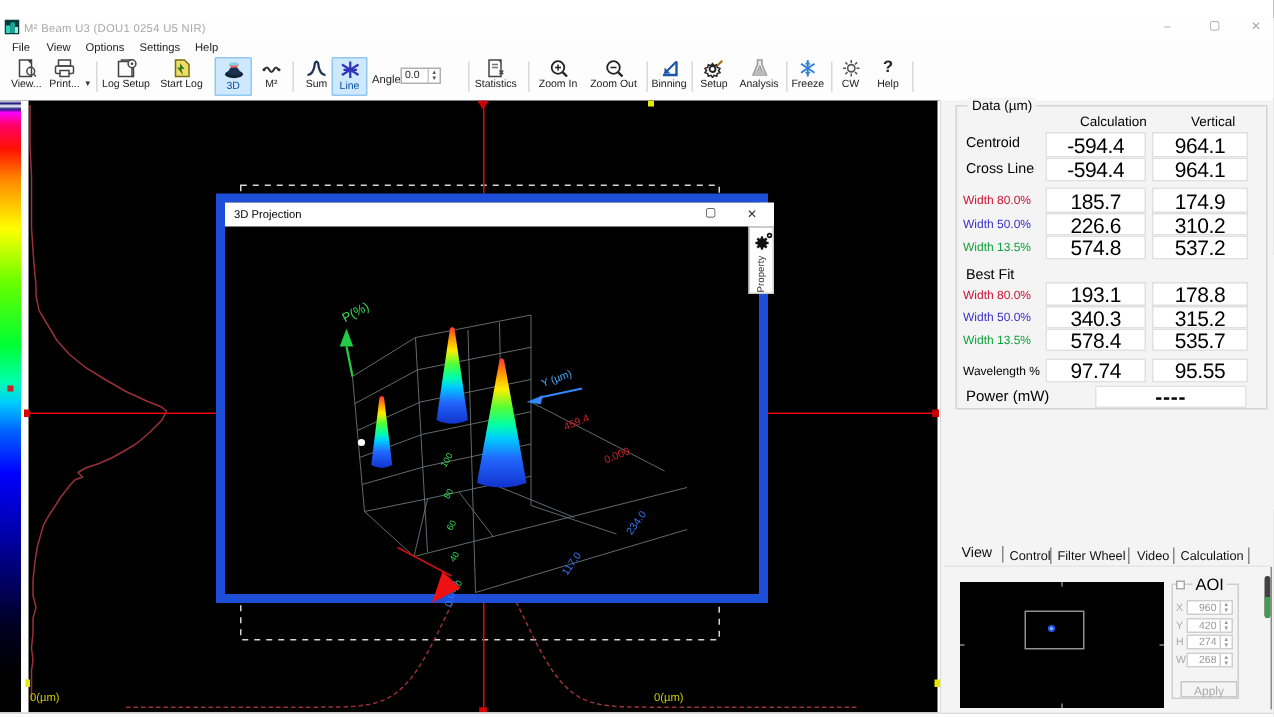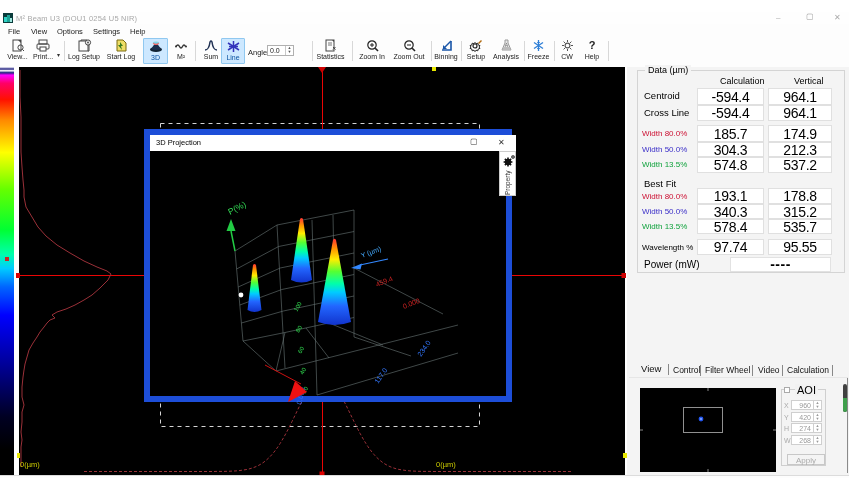--- a/index.html
+++ b/index.html
@@ -381,22 +381,22 @@
     <div class="vbox" style="left:70px;top:21px;width:67px;height:17px;line-height:16px">-594.4</div>
     <div class="vbox" style="left:141px;top:21px;width:64px;height:17px;line-height:16px">964.1</div>
     <span class="rlabel" style="left:17px;top:40px">Cross Line</span>
     <div class="vbox" style="left:70px;top:38px;width:67px;height:16px;line-height:15px">-594.4</div>
     <div class="vbox" style="left:141px;top:38px;width:64px;height:16px;line-height:15px">964.1</div>
 
     <span class="wlabel" style="left:15px;top:62px;color:#cc1133">Width 80.0%</span>
     <div class="vbox" style="left:70px;top:58px;width:67px;height:17px;line-height:16px">185.7</div>
     <div class="vbox" style="left:141px;top:58px;width:64px;height:17px;line-height:16px">174.9</div>
     <span class="wlabel" style="left:15px;top:78px;color:#3b2fc8">Width 50.0%</span>
-    <div class="vbox" style="left:70px;top:75px;width:67px;height:15px;line-height:14px">304.3</div>
-    <div class="vbox" style="left:141px;top:75px;width:64px;height:15px;line-height:14px">212.3</div>
+    <div class="vbox" style="left:70px;top:75px;width:67px;height:15px;line-height:14px">226.6</div>
+    <div class="vbox" style="left:141px;top:75px;width:64px;height:15px;line-height:14px">310.2</div>
     <span class="wlabel" style="left:15px;top:93px;color:#0fa23c">Width 13.5%</span>
     <div class="vbox" style="left:70px;top:90px;width:67px;height:16px;line-height:15px">574.8</div>
     <div class="vbox" style="left:141px;top:90px;width:64px;height:16px;line-height:15px">537.2</div>
 
     <span class="rlabel" style="left:17px;top:111px">Best Fit</span>
     <span class="wlabel" style="left:15px;top:125px;color:#cc1133">Width 80.0%</span>
     <div class="vbox" style="left:70px;top:121px;width:67px;height:16px;line-height:15px">193.1</div>
     <div class="vbox" style="left:141px;top:121px;width:64px;height:16px;line-height:15px">178.8</div>
     <span class="wlabel" style="left:15px;top:140px;color:#3b2fc8">Width 50.0%</span>
     <div class="vbox" style="left:70px;top:137px;width:67px;height:15px;line-height:14px">340.3</div>

